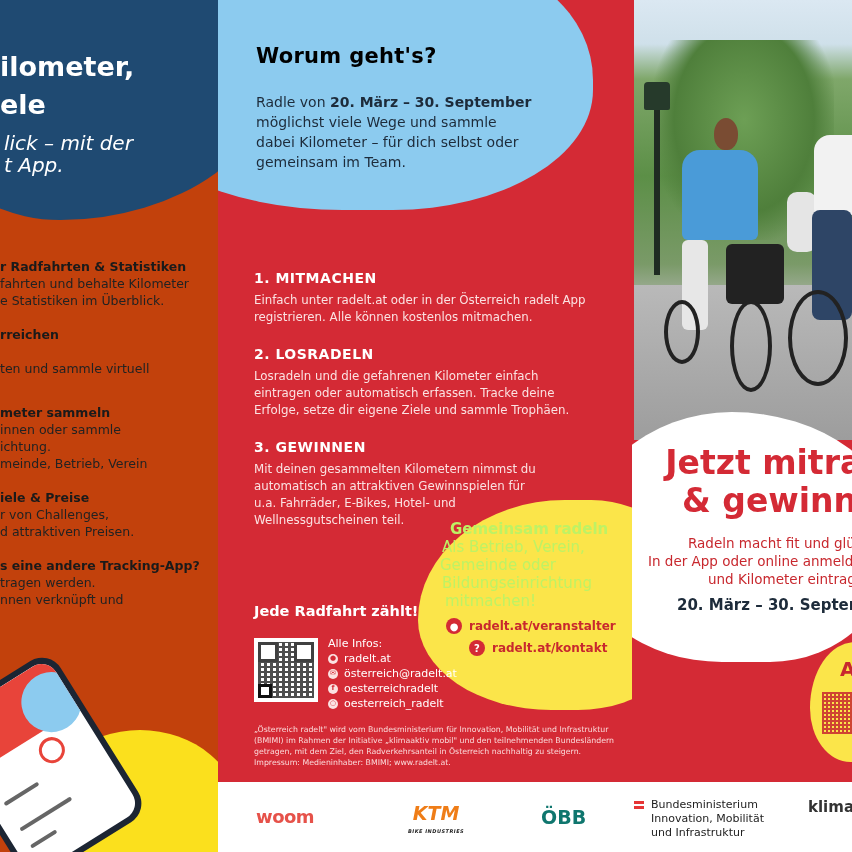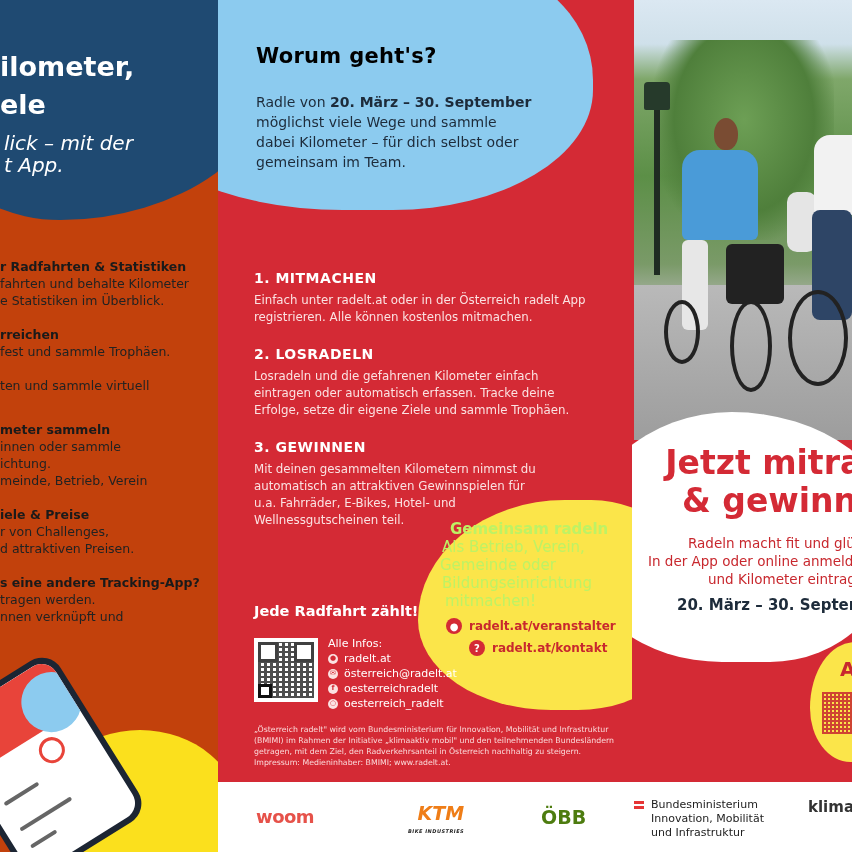--- a/index.html
+++ b/index.html
@@ -86,23 +86,23 @@
   .yellow-right { position: absolute; left: 178px; top: 642px; width: 90px; height: 120px; background: #fbe54a; border-radius: 50% 50% 45% 45% / 55% 55% 45% 45%; }
   .yr-text { position: absolute; left: 208px; top: 657px; font-size: 20px; font-weight: bold; color: #c8282e; }
   .yr-qr { position: absolute; left: 190px; top: 692px; width: 30px; height: 42px; background:
       repeating-linear-gradient(90deg, #c8282e 0 2px, transparent 2px 4px),
       repeating-linear-gradient(0deg, #c8282e 0 2px, transparent 2px 4px); opacity: 0.85; }
 
   
   .footer { position: absolute; left: 218px; top: 782px; width: 634px; height: 70px; background: #fff; }
   .logo { position: absolute; top: 24px; white-space: nowrap; }
   .logo-woom { left: 38px; font-size: 18px; font-weight: bold; color: #e6524a; letter-spacing: -0.5px; }
-  .logo-ktm { left: 190px; top: 22px; font-size: 19px; font-weight: bold; font-style: italic; color: #ef7d17; line-height: 18px; text-align: right; }
+  .logo-ktm { left: 190px; top: 22px; font-size: 19px; font-weight: bold; font-style: italic; color: #ef7d17; line-height: 18px; text-align: center; }
   .logo-ktm .sub { display: block; font-size: 5px; color: #222; letter-spacing: 0.5px; font-style: italic; }
-  .logo-obb { left: 323px; font-size: 19px; font-weight: bold; color: #4d7c0f; }
+  .logo-obb { left: 323px; font-size: 19px; font-weight: bold; color: #0f766e; }
   .logo-bm { left: 433px; top: 16px; font-size: 11px; line-height: 14px; color: #222; }
   .logo-bm .flag { position: absolute; left: -17px; top: 3px; width: 10px; height: 8px; border-top: 3px solid #e63535; border-bottom: 3px solid #e63535; }
   .logo-klima { left: 590px; top: 16px; font-size: 15px; color: #333; font-weight: bold; }
 </style>
 </head>
 <body>
 
 <div class="left-panel">
   <div class="navy-blob"></div>
   <div class="left-headline">
@@ -115,21 +115,20 @@
   </div>
 
   <div class="features">
     <div class="feature">
       <div class="ft">r Radfahrten &amp; Statistiken</div>
       <div class="fd">fahrten und behalte Kilometer</div>
       <div class="fd">e Statistiken im Überblick.</div>
     </div>
     <div class="feature">
       <div class="ft">rreichen</div>
-      <div class="fd">fest und sammle Trophäen.</div>
     </div>
     <div class="feature" style="margin-top:4px;">
       <div class="fd">ten und sammle virtuell</div>
     </div>
     <div class="feature" style="margin-top:27px;">
       <div class="ft">meter sammeln</div>
       <div class="fd">innen oder sammle</div>
       <div class="fd">ichtung.</div>
       <div class="fd">meinde, Betrieb, Verein</div>
     </div>

